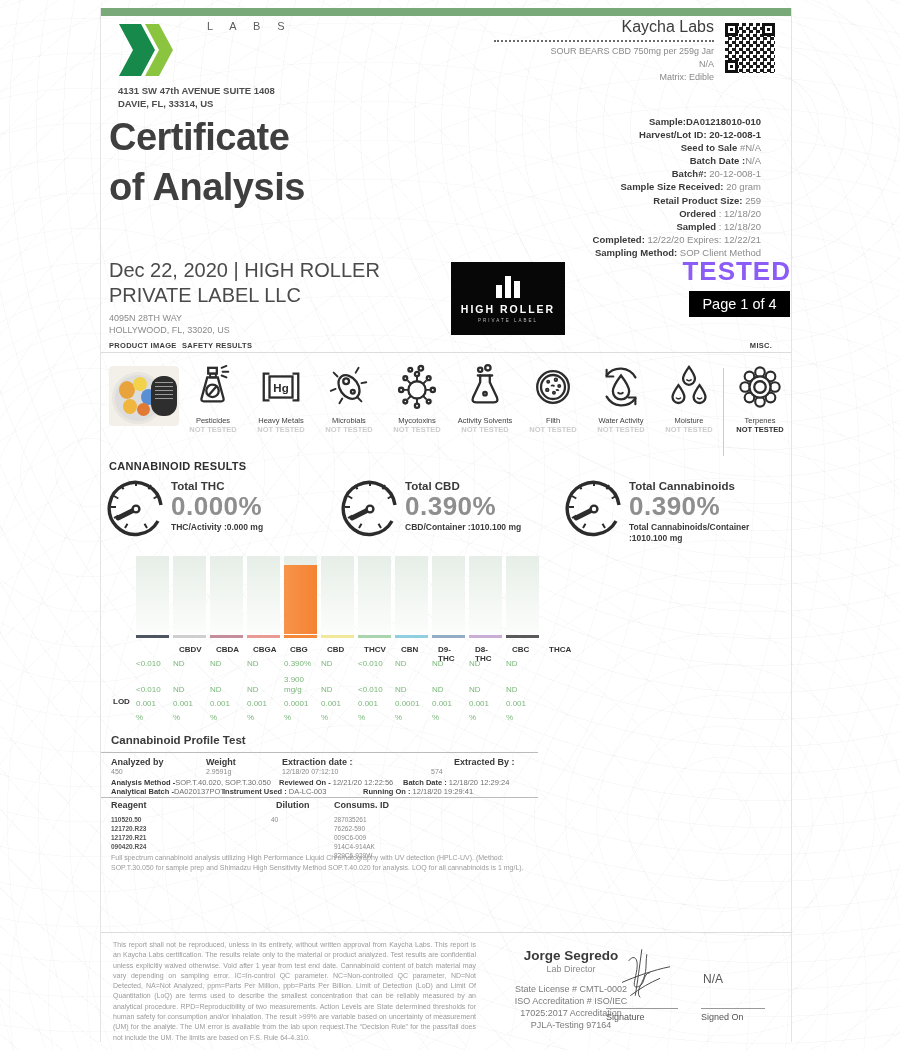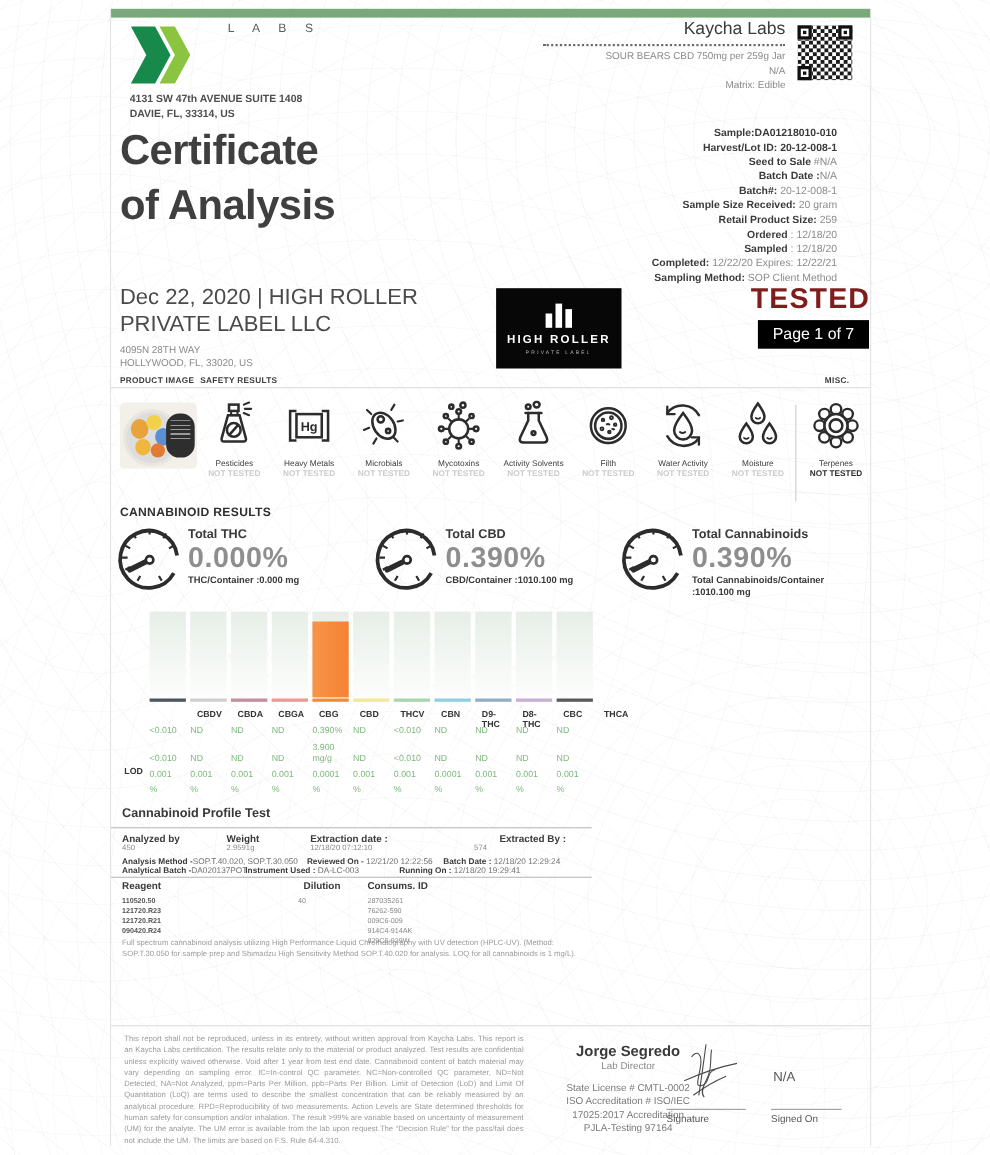--- a/index.html
+++ b/index.html
@@ -206,22 +206,22 @@
   <div class="hr-logo">
     <div class="hr-bars">
         <i style="height:13px"></i>
         <i style="height:22px"></i>
         <i style="height:17px"></i>
       </div>
     <div class="hr-name">HIGH ROLLER</div>
     <div class="hr-sub">PRIVATE LABEL</div>
   </div>
 
-  <div class="tested" style="color: #7f1d1d; text-align: right;">TESTED</div>
-  <div class="page-badge">Page 1 of 7</div>
+  <div class="tested" style="color: #8b5cf6; text-align: right;">TESTED</div>
+  <div class="page-badge">Page 1 of 4</div>
 
   <div class="tabs">
     <span class="tab-pi">PRODUCT IMAGE</span>
     <span class="tab-sr">SAFETY RESULTS</span>
     <span class="tab-misc">MISC.</span>
   </div>
   <div class="rule1"></div>
 
   <div class="prod-img">
     <div class="pi-lid">
@@ -353,21 +353,21 @@
             <g stroke-width="2">
               <path d="M31 5v5M16 9l2.5 4.3M9 20l4.3 2.5M6 31h5M9 42l4.3-2.5M46 9l-2.5 4.3M53 20l-4.3 2.5M20 52l2.5-4.3M42 52l-2.5-4.3"></path>
             </g>
             <path d="M13 42 L31 33" stroke-width="5" stroke-linecap="round"></path>
             <circle cx="31" cy="33" r="3.4" fill="#fff" stroke-width="2.4"></circle>
           </g>
         </svg>
       <div class="g-text">
         <div class="g-title">Total THC</div>
         <div class="g-pct">0.000%</div>
-        <div class="g-sub">THC/Container :0.000 mg</div>
+        <div class="g-sub">THC/Activity :0.000 mg</div>
       </div>
     </div>
     <div class="gauge g2">
       <svg viewBox="0 0 62 62">
           <g stroke="#2c2c2c" fill="none">
             <path d="M53 45 A26 26 0 1 1 56 29" stroke-width="3.4"></path>
             <g stroke-width="2">
               <path d="M31 5v5M16 9l2.5 4.3M9 20l4.3 2.5M6 31h5M9 42l4.3-2.5M46 9l-2.5 4.3M53 20l-4.3 2.5M20 52l2.5-4.3M42 52l-2.5-4.3"></path>
             </g>
             <path d="M13 42 L31 33" stroke-width="5" stroke-linecap="round"></path>

